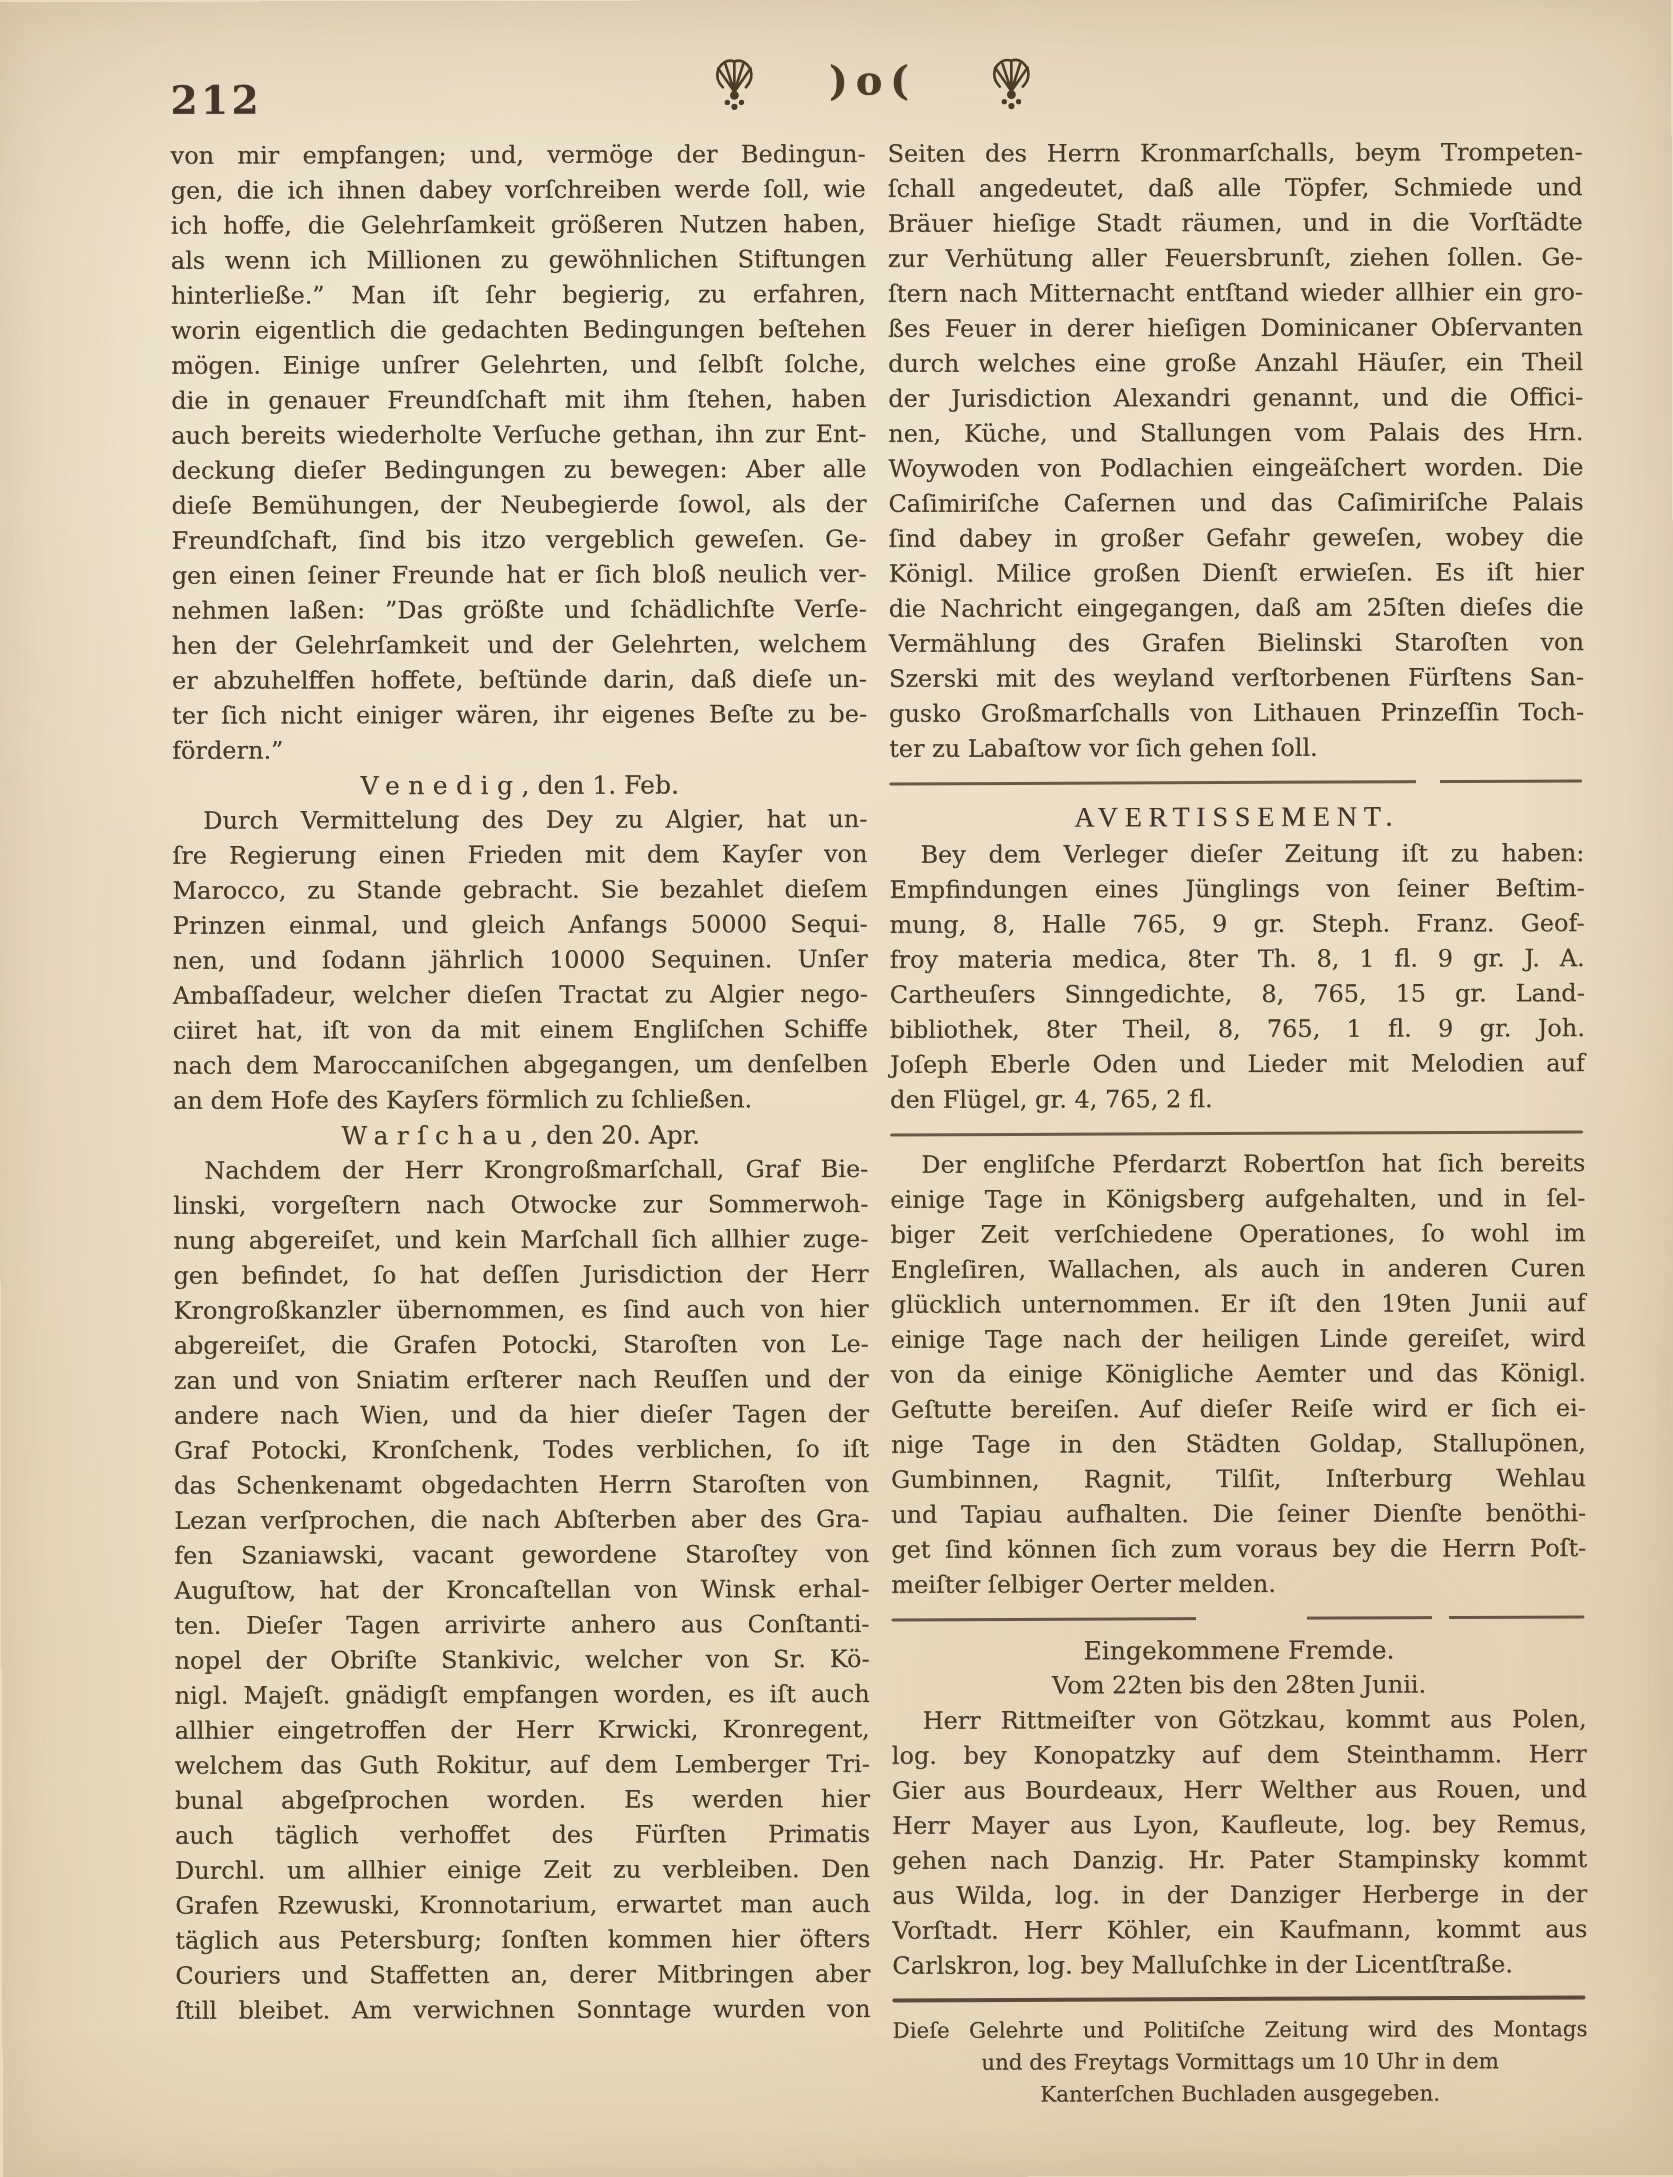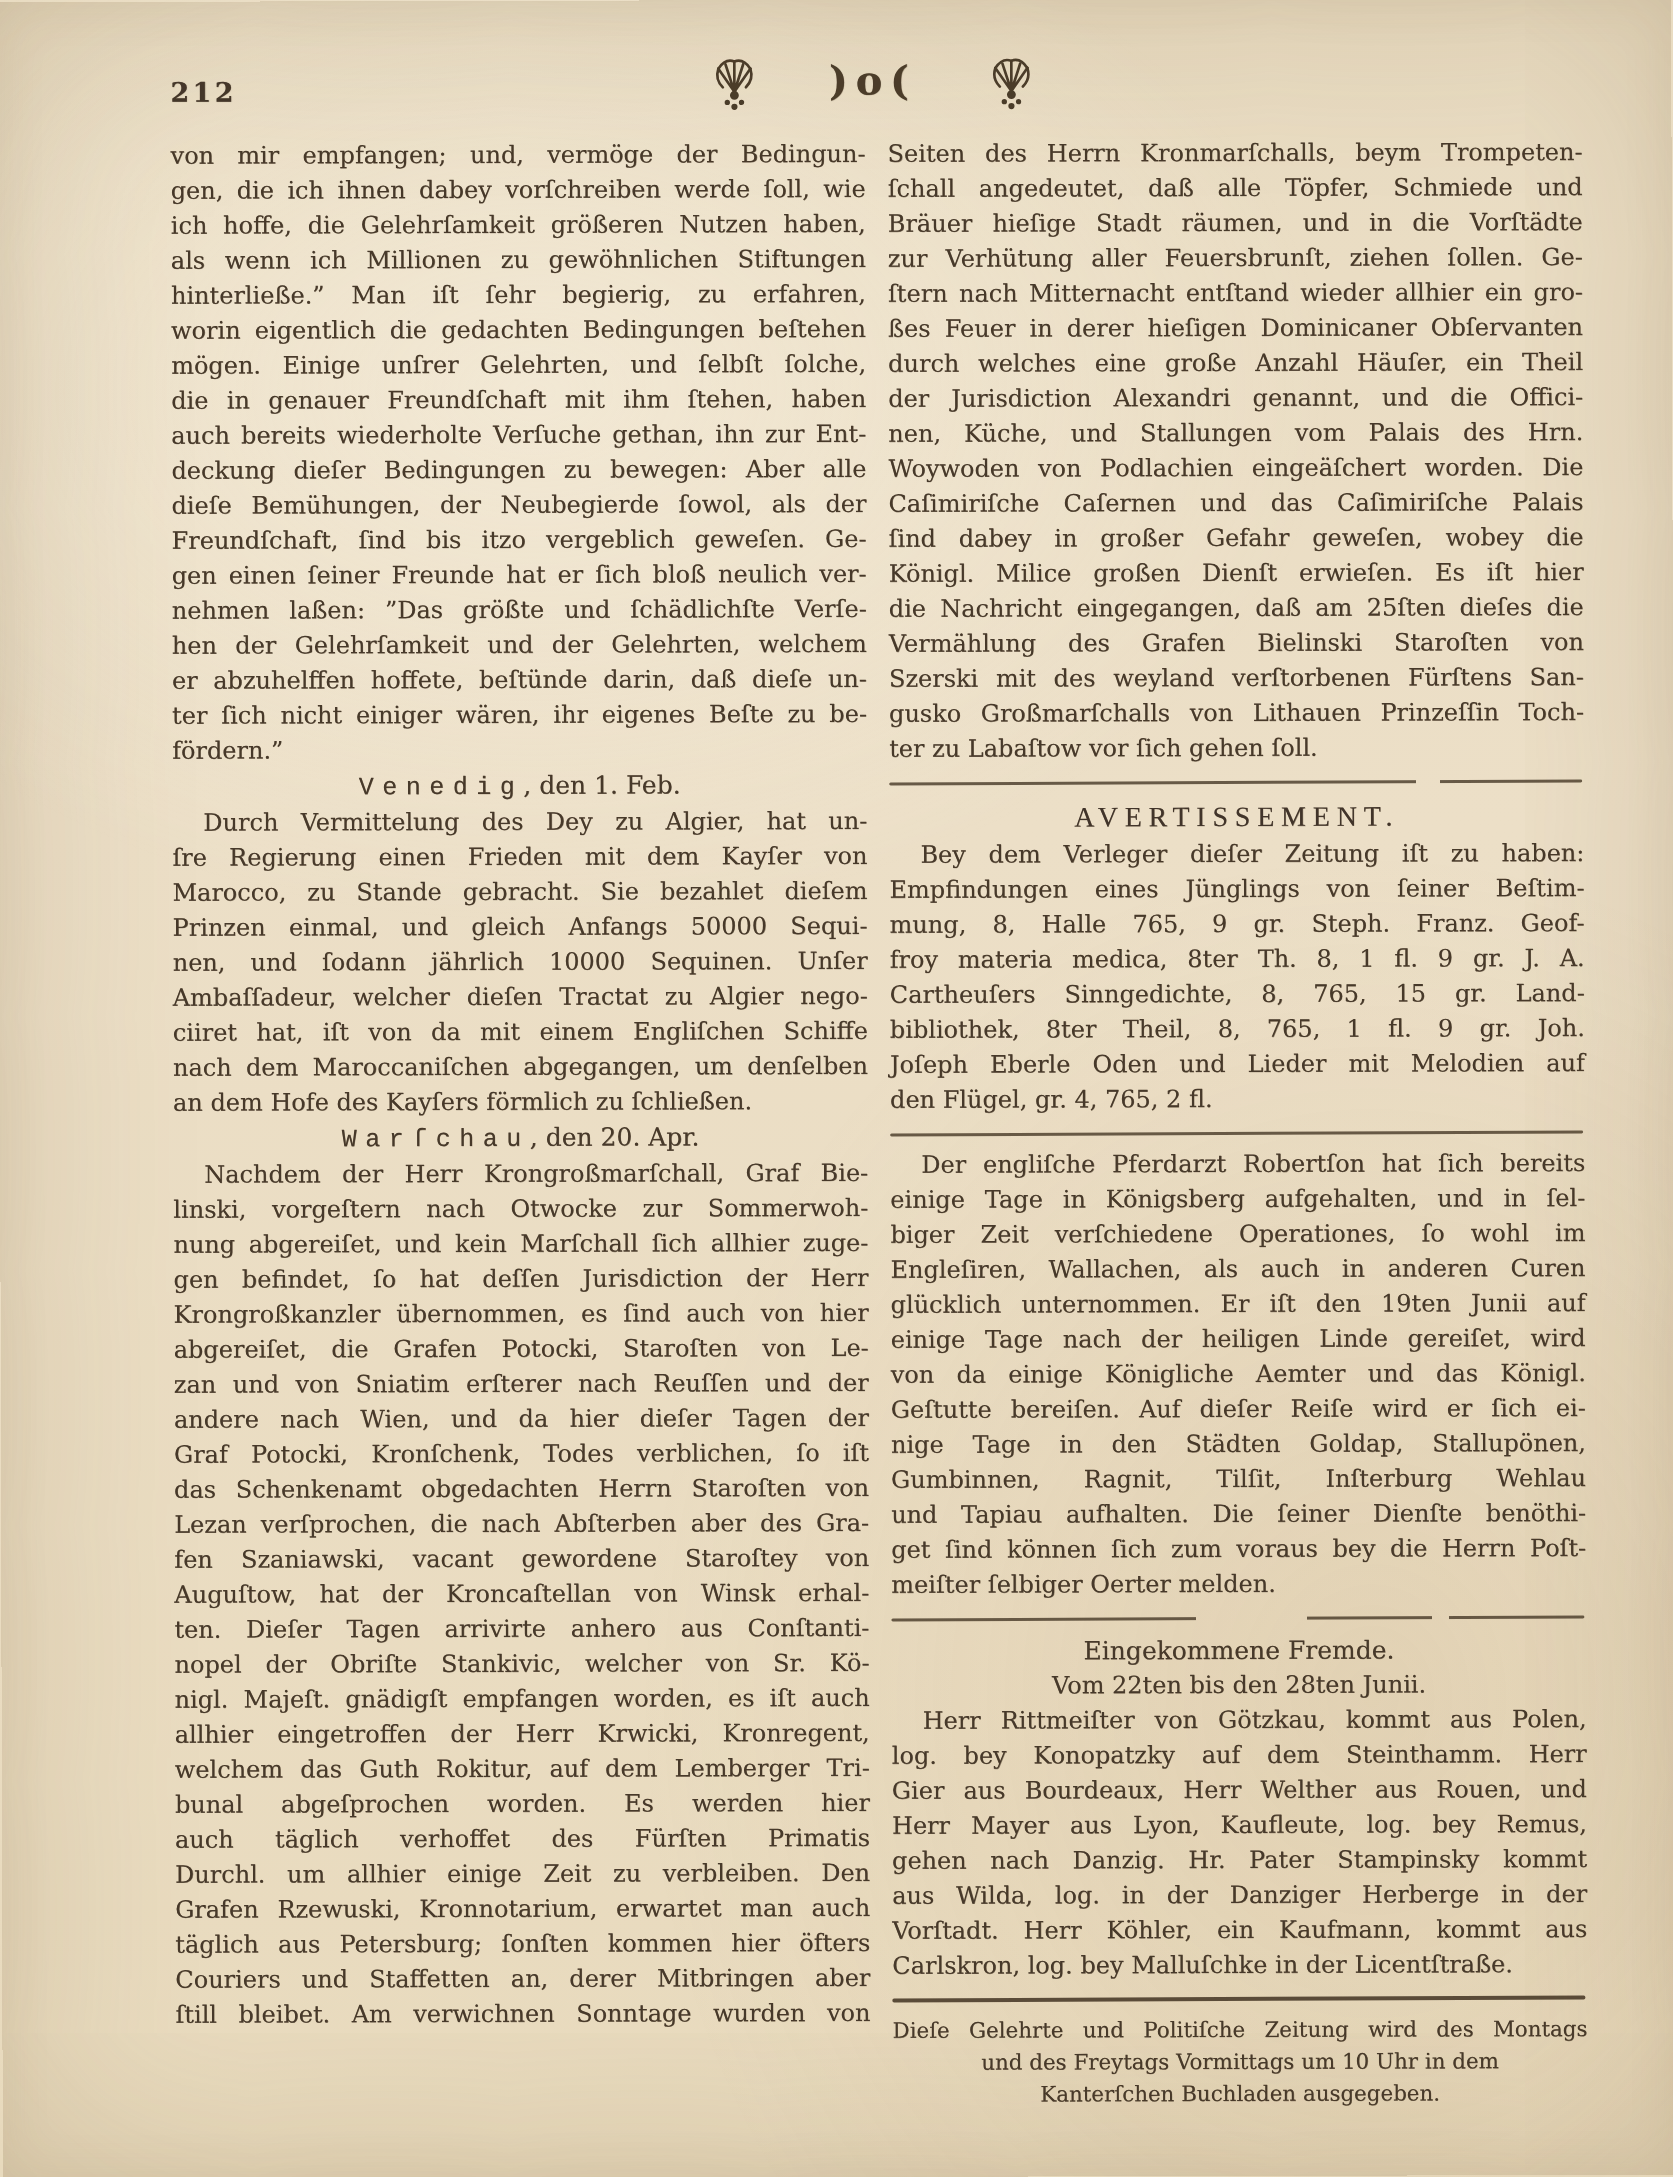--- a/index.html
+++ b/index.html
@@ -14,21 +14,21 @@
   .sheet{
     position:absolute;inset:0;
     transform:rotate(-0.15deg);
   }
   .sheet::after{
     content:"";position:absolute;inset:0;pointer-events:none;
     box-shadow:inset 0 0 197px rgba(118,90,52,0.22), inset 0 0 51px rgba(118,90,52,0.10);
   }
   .pagenum{
     position:absolute;left:173px;top:75px;
-    font-size:27px;font-weight:bold;letter-spacing:3.4px;color:#43362a;
+    font-size:39px;font-weight:bold;letter-spacing:3.4px;color:#43362a;
     text-shadow:0.3px 0.3px 0.7px rgba(60,45,25,0.5);
   }
   .ornaments{
     position:absolute;left:712px;top:45px;width:327px;height:77px;
     display:flex;justify-content:space-between;align-items:center;color:#4a3c2a;
   }
   .paren-orn{
     font-size:40px;letter-spacing:7.7px;font-weight:bold;color:#4a3c2a;
     transform:translateY(-3.4px);
     text-shadow:0.3px 0.3px 0.7px rgba(60,45,25,0.45);
@@ -39,21 +39,21 @@
     color:#47392a;
     text-shadow:0.3px 0.3px 0.6px rgba(62,46,26,0.5);
   }
   .col.left{left:173px;}
   .col.right{left:890px;}
   .tline{text-align:justify;text-align-last:justify;white-space:normal;}
   .tline.last{text-align-last:left;}
   .tline.ind{text-indent:31px;}
   .para{margin:0;}
   .dateline{text-align:center;font-size:25px;}
-  .dateline .sp{letter-spacing:0.34em;font-family:Liberation Mono, monospace;}
+  .dateline .sp{letter-spacing:0.34em;}
   .antiqua{
     font-family:"Liberation Serif","DejaVu Serif",serif;
     text-align:center;font-size:28px;letter-spacing:6.8px;line-height:41px;color:#41342a;
   }
   .fhead{text-align:center;font-size:25px;}
   .fsub{text-align:center;font-size:24px;}
   .rule{
     height:2.6px;margin:14.6px 1.7px 13px 0;background:#4a3c2a;opacity:0.82;border-radius:1.7px;
     transform:rotate(-0.1deg);
   }

